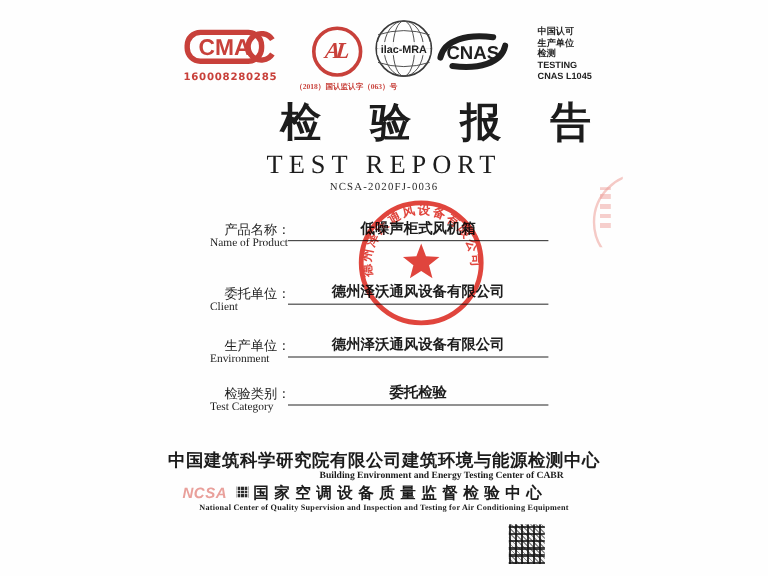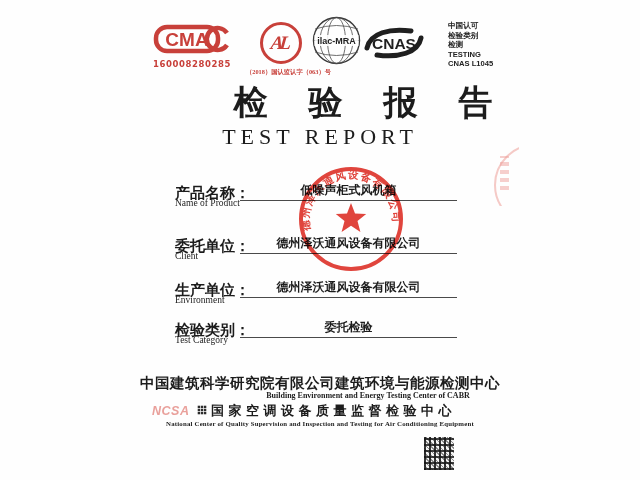--- a/index.html
+++ b/index.html
@@ -29,21 +29,21 @@
   
   .title-cn{position:absolute;top:84px;left:0;width:640px;text-align:center;
     font-size:34px;font-weight:bold;letter-spacing:41px;text-indent:41px;line-height:1.1;padding-left:43px;}
   .title-en{position:absolute;top:124px;left:0;width:640px;text-align:center;
     font-size:22px;letter-spacing:5px;}
   .report-no{position:absolute;top:150px;left:0;width:640px;text-align:center;
     font-size:9px;letter-spacing:1px;color:#2a2a2a;}
 
   
   .field{position:absolute;left:175px;width:285px;height:34px;}
-  .f-label-cn{position:absolute;left:0;top:0;font-size:15px;font-weight:bold;white-space:nowrap;}
+  .f-label-cn{position:absolute;left:12px;top:0;font-size:11px;font-weight:normal;white-space:nowrap;}
   .f-label-en{position:absolute;left:0;top:14px;font-size:9.5px;white-space:nowrap;}
   .f-value{position:absolute;left:65px;top:-2px;width:217px;text-align:center;
     font-size:12px;font-weight:bold;height:18px;border-bottom:1px solid #4a4a4a;}
   .row1{top:184px;} .row2{top:237px;} .row3{top:281px;} .row4{top:321px;}
 
   
   .stamp{position:absolute;left:296px;top:162px;width:110px;height:112px;
     mix-blend-mode:multiply;opacity:.92;}
   .edge-stamp{position:absolute;left:487px;top:142px;width:32px;height:64px;overflow:hidden;
     mix-blend-mode:multiply;opacity:.55;}
@@ -111,29 +111,30 @@
     <div class="cnas-block">
       <svg width="60" height="36" viewBox="0 0 60 36">
         <path d="M3 23 C6 8 26 3 47 6" fill="none" stroke="#1f1f1f" stroke-width="5" stroke-linecap="round"></path>
         <path d="M57 13 C54 28 34 33 13 30" fill="none" stroke="#1f1f1f" stroke-width="5" stroke-linecap="round"></path>
         <text x="30" y="24" text-anchor="middle" font-size="15.5" font-weight="900" font-family="Liberation Sans, sans-serif" fill="#1f1f1f">CNAS</text>
       </svg>
     </div>
 
     <div class="accred">
       <div>中国认可</div>
-      <div>检验类别</div>
+      <div>生产单位</div>
       <div>检测</div>
       <div>TESTING</div>
       <div>CNAS L1045</div>
     </div>
   </div>
 
   <div class="title-cn">检验报告</div>
   <div class="title-en">TEST REPORT</div>
+  <div class="report-no">NCSA-2020FJ-0036</div>
 
   <div class="field row1">
     <span class="f-label-cn">产品名称：</span>
     <span class="f-label-en">Name of Product</span>
     <span class="f-value">低噪声柜式风机箱</span>
   </div>
   <div class="field row2">
     <span class="f-label-cn">委托单位：</span>
     <span class="f-label-en">Client</span>
     <span class="f-value">德州泽沃通风设备有限公司</span>

